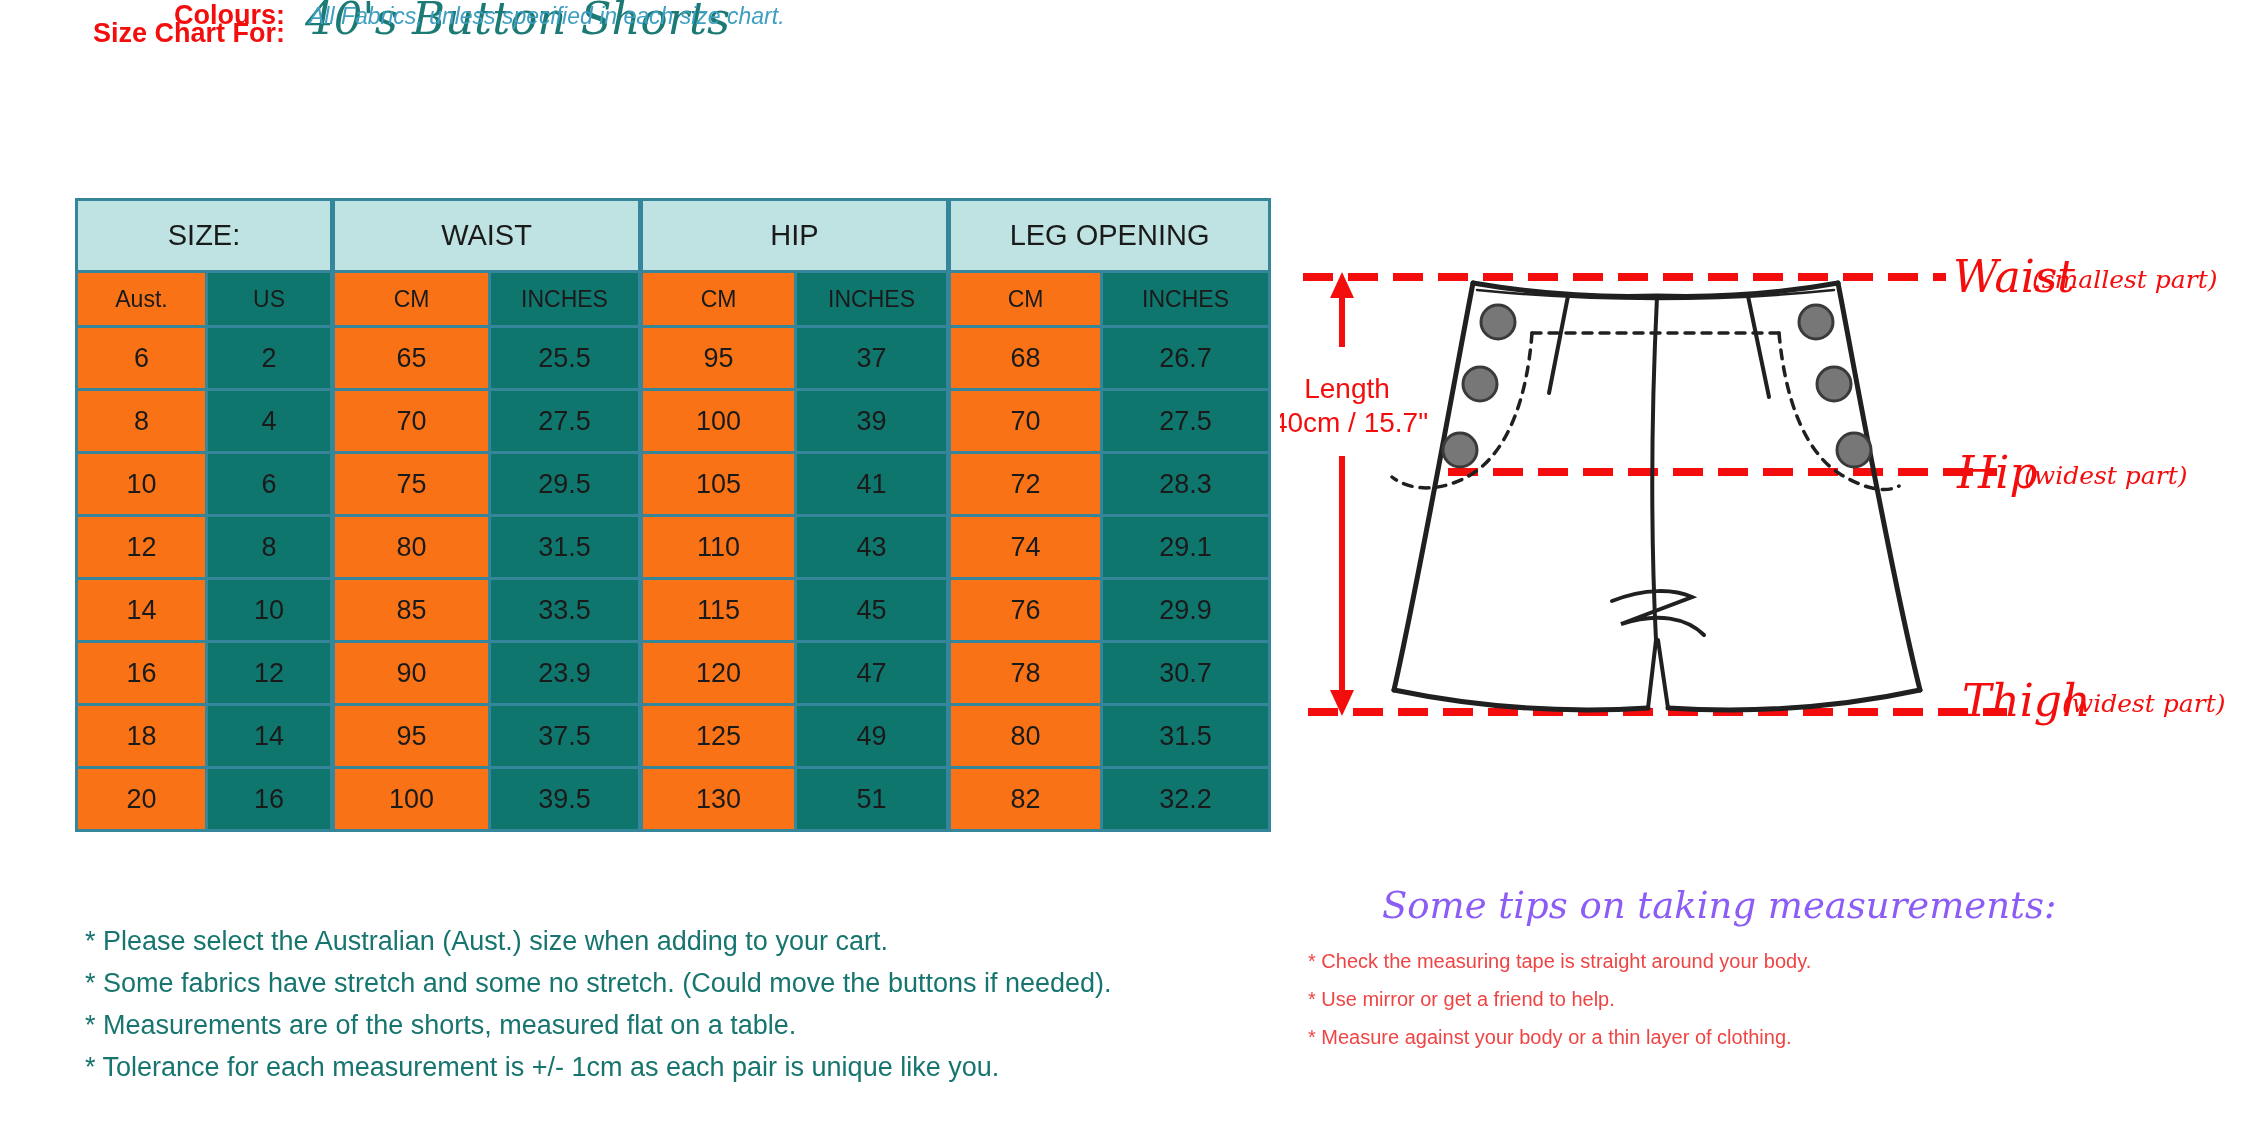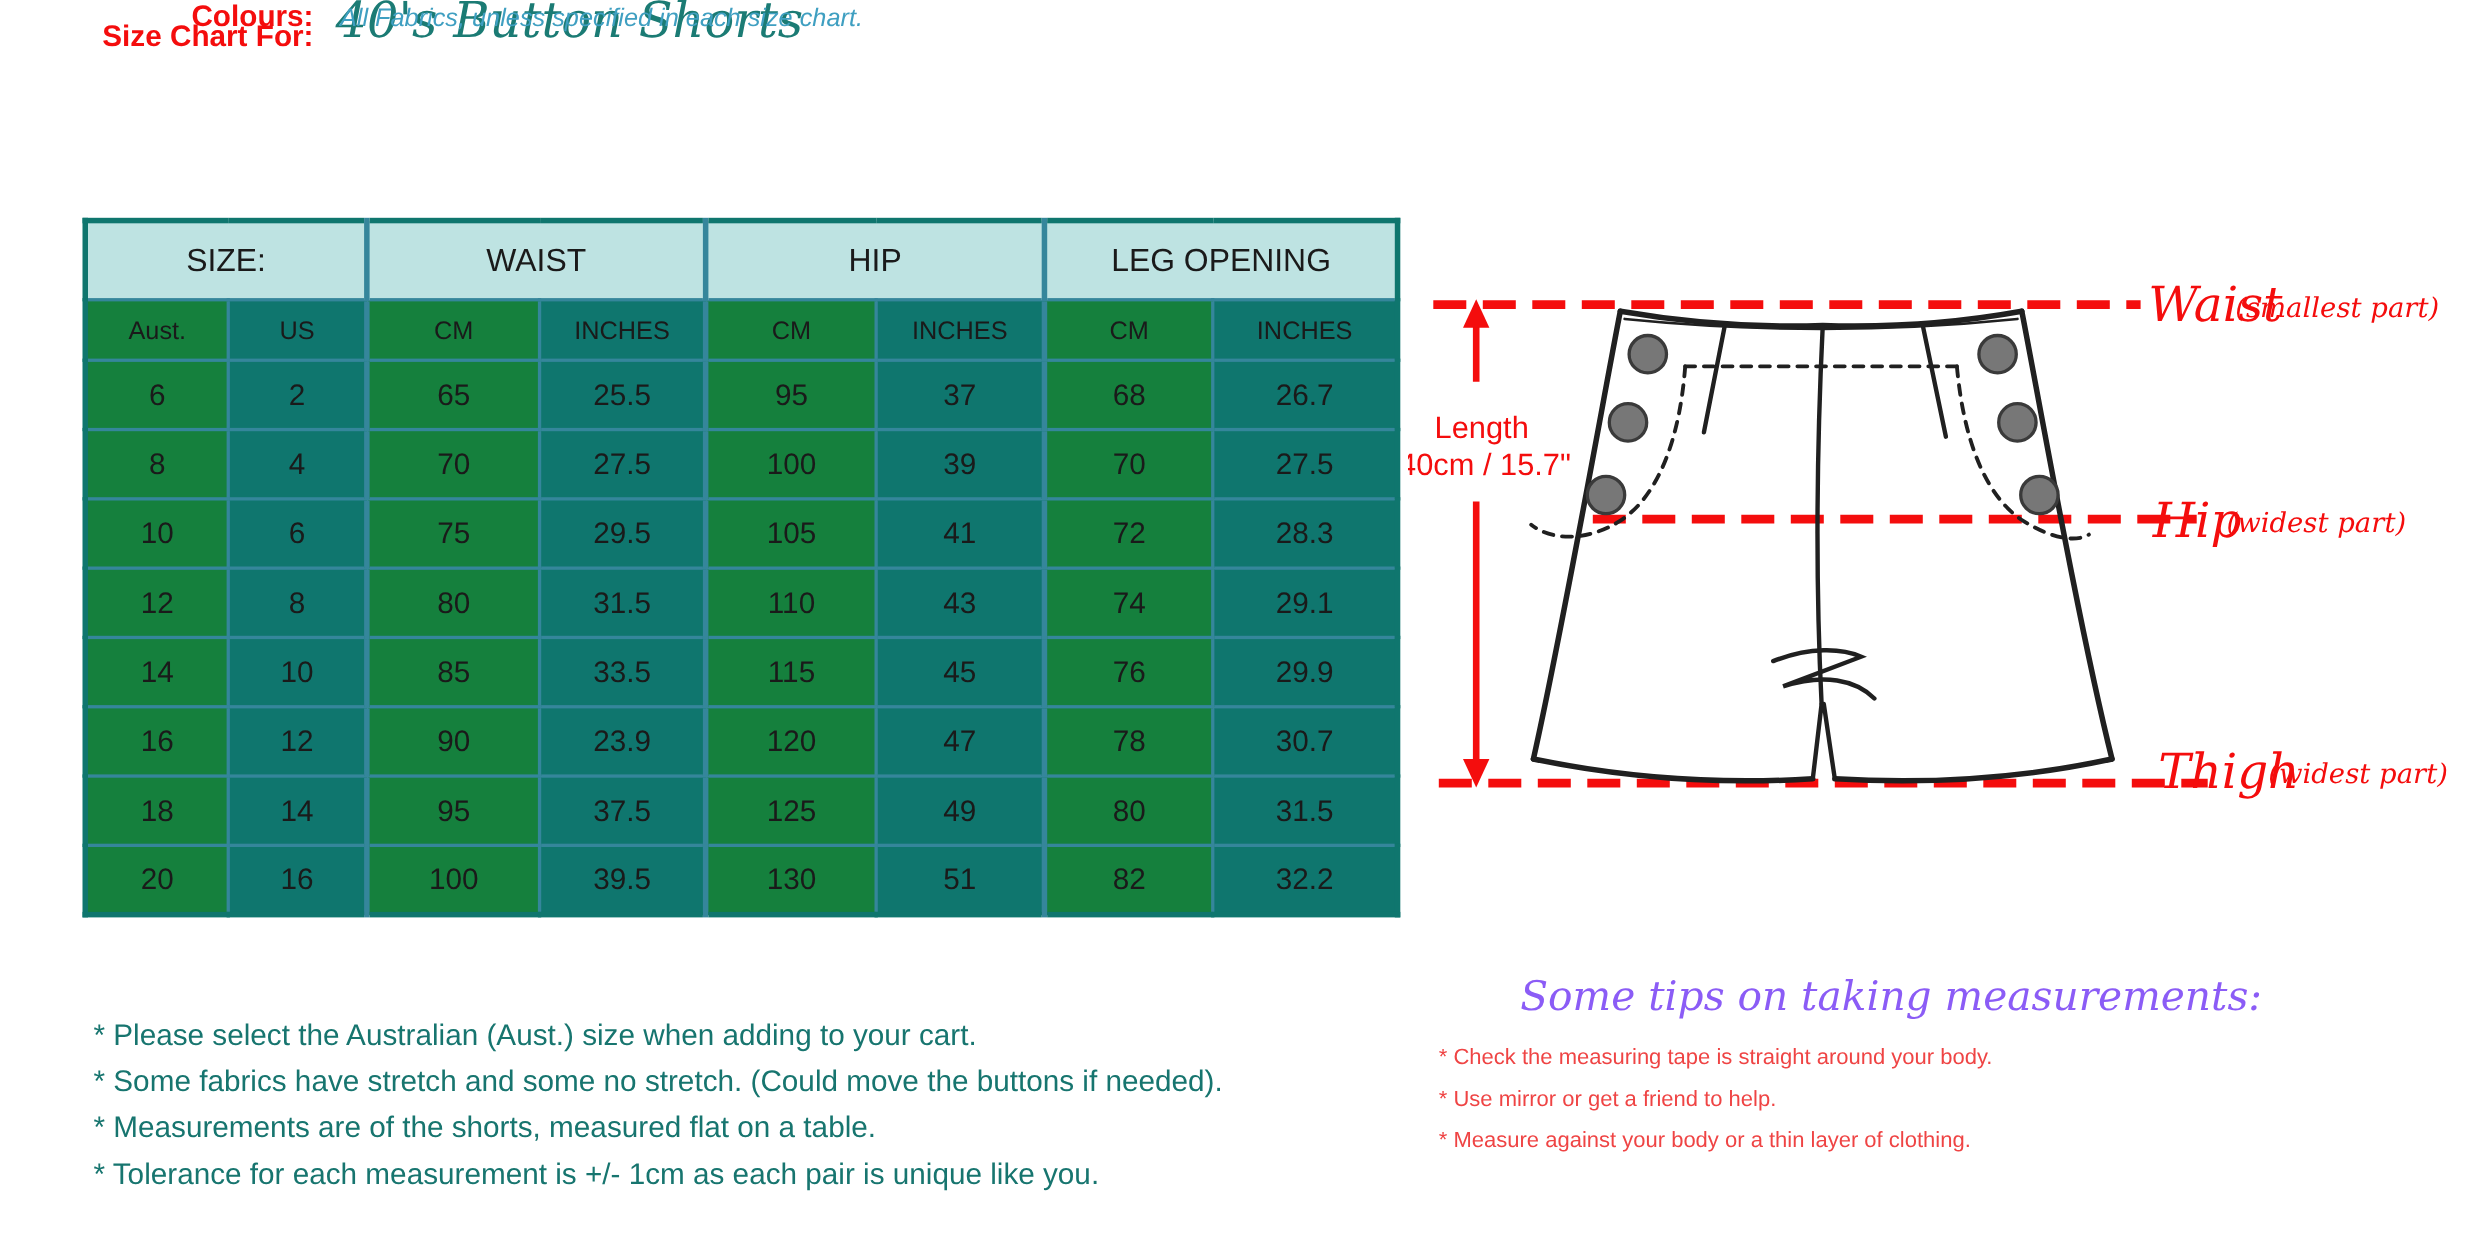--- a/index.html
+++ b/index.html
@@ -23,35 +23,35 @@
     font-family:"DejaVu Serif", serif; font-style:italic;
     white-space:nowrap;
   }
   .colours-value {
     color:#3f9fc1; font-size:23px; font-style:italic; white-space:nowrap;
   }
 
   
   table.size-table {
     border-collapse:collapse;
-    border:5px solid #0f766e;
+    border:3px solid #0f766e;
     table-layout:fixed;
     width:1193px;
   }
   .size-table th, .size-table td {
     border:3px solid #35869b;
     text-align:center; vertical-align:middle;
     font-weight:normal; padding:0;
   }
   .size-table .group-row th {
     background:#bee3e2; height:72px; font-size:29px;
   }
   .size-table .sub-row td { height:55px; font-size:23px; }
   .size-table .data-row td { height:63px; font-size:27px; }
-  .size-table .c-blue  { background:#15803d; }
+  .size-table .c-blue  { background:#f97316; }
   .size-table .c-white { background:#0f766e; }
   .size-table .gl { border-left-width:5px; }
 
   
   .notes { color:#17756f; font-size:27px; line-height:42px; white-space:nowrap; }
   .tips-title {
     color:#8b5cf6; font-size:37px; font-style:italic;
     font-family:"DejaVu Serif", serif; white-space:nowrap;
   }
   .tips { color:#ef4444; font-size:20px; line-height:38px; white-space:nowrap; }

